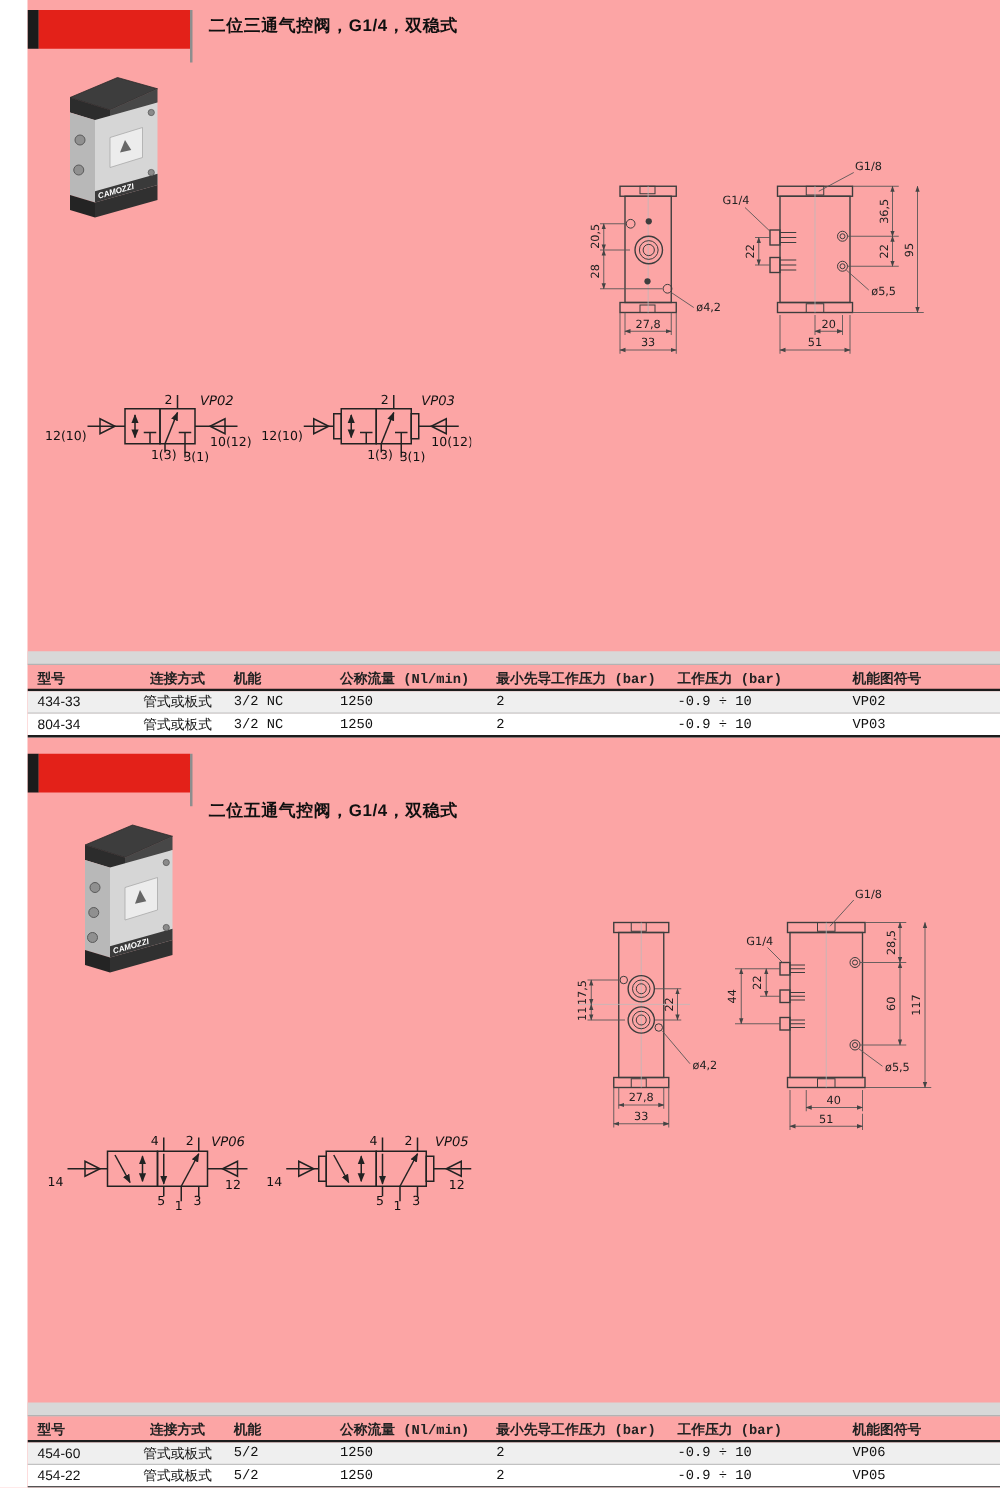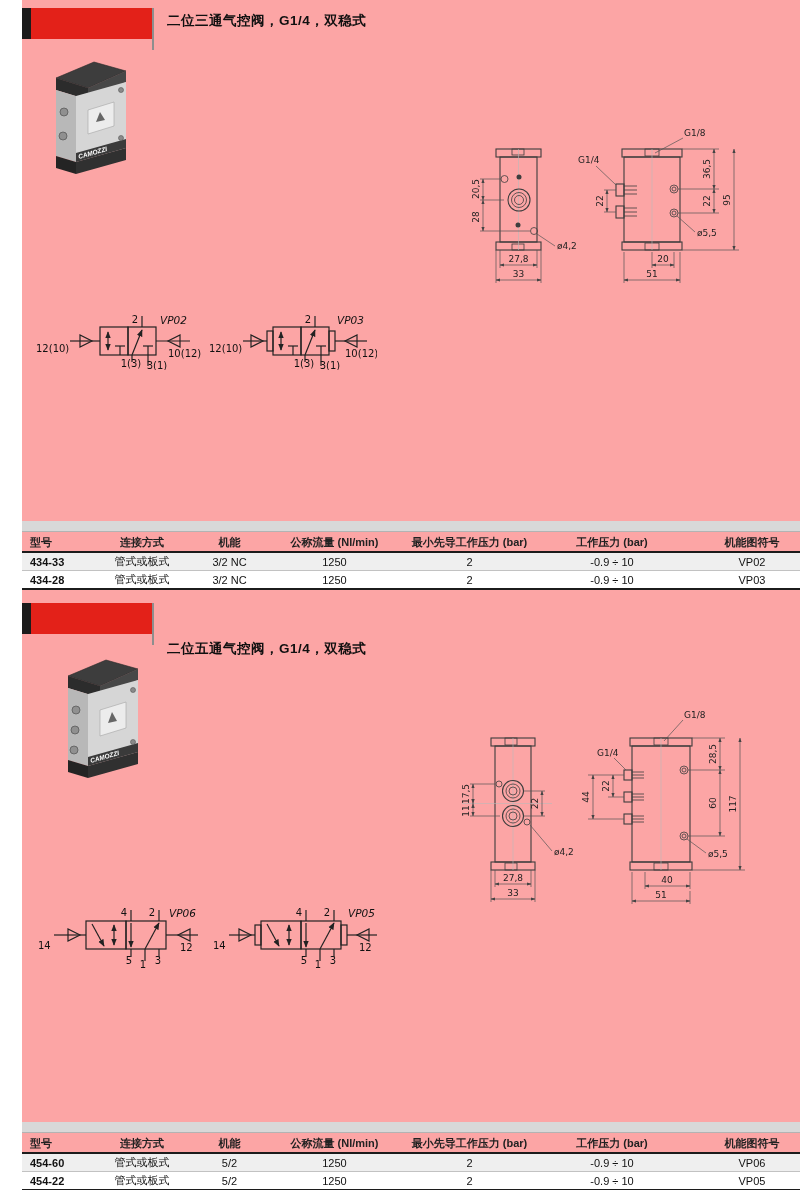--- a/index.html
+++ b/index.html
@@ -12,24 +12,24 @@
   .badge .red{position:absolute;left:9px;top:0;width:121px;height:31px;background:#e32119;}
   .vrule{position:absolute;width:2px;background:#8e8e8e;}
   .sec-title{position:absolute;left:145px;font-size:13.5px;font-weight:bold;color:#101010;letter-spacing:.5px;}
   
   .tbl{position:absolute;left:0;width:800px;}
   .tbl .band{height:10px;background:#d8d8d8;border-bottom:1px solid #b3b3b3;margin-bottom:2px;}
   .trow{display:grid;grid-template-columns:65px 100px 85px 125px 145px 140px 140px;align-items:center;font-size:11px;height:16px;}
   .trow.head{font-weight:600;color:#222;border-bottom:2px solid #1c1c1c;height:17px;}
   .trow.r1{background:#efefef;border-bottom:1px solid #c2c2c2;height:17px;}
   .trow.r2{background:#ffffff;border-bottom:2px solid #1c1c1c;height:17px;}
-  .trow .c1{padding-left:8px;text-align:left;font-weight:700;}
+  .trow .c1{padding-left:8px;text-align:left;font-weight:400;}
   .trow.head .c1{font-weight:600;}
   .trow .c2{padding-left:10px;text-align:center;}
-  .trow .cc{text-align:center;}
+  .trow .cc{text-align:left;font-family:Liberation Mono, monospace;}
   
   .dl{stroke:#3d3d3d;stroke-width:1.1;fill:none;}
   .dl2{stroke:#3d3d3d;stroke-width:0.8;fill:none;}
   .cl{stroke:#b9b9b9;stroke-width:0.6;fill:none;}
   .dim{stroke:#555;stroke-width:0.7;fill:none;}
   .dimt{font-family:"DejaVu Sans",sans-serif;font-size:9px;fill:#222;}
   .syml{stroke:#222;stroke-width:1.2;fill:none;}
   .symt{font-family:"DejaVu Sans",sans-serif;font-size:10px;fill:#111;}
   .symn{font-family:"DejaVu Sans",sans-serif;font-size:10.5px;font-style:italic;fill:#111;}
 </style>
@@ -219,21 +219,21 @@
     <div class="trow r1">
       <div class="c1">434-33</div>
       <div class="c2">管式或板式</div>
       <div class="cc">3/2 NC</div>
       <div class="cc">1250</div>
       <div class="cc">2</div>
       <div class="cc">-0.9 ÷ 10</div>
       <div class="cc">VP02</div>
     </div>
     <div class="trow r2">
-      <div class="c1">434-28</div>
+      <div class="c1">804-34</div>
       <div class="c2">管式或板式</div>
       <div class="cc">3/2 NC</div>
       <div class="cc">1250</div>
       <div class="cc">2</div>
       <div class="cc">-0.9 ÷ 10</div>
       <div class="cc">VP03</div>
     </div>
   </div>
 
   <div class="badge" style="top:603px;">

